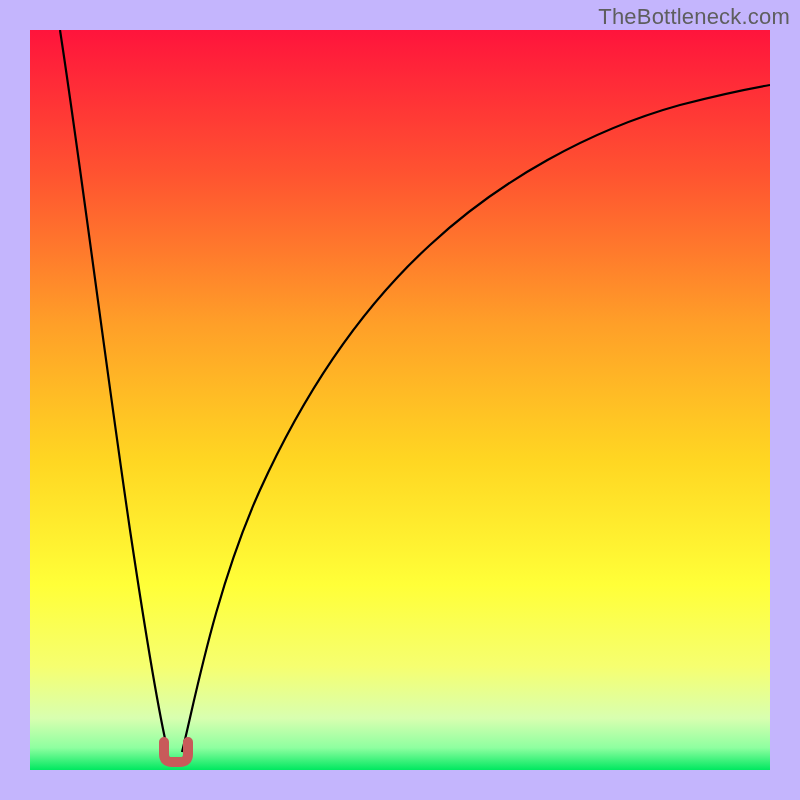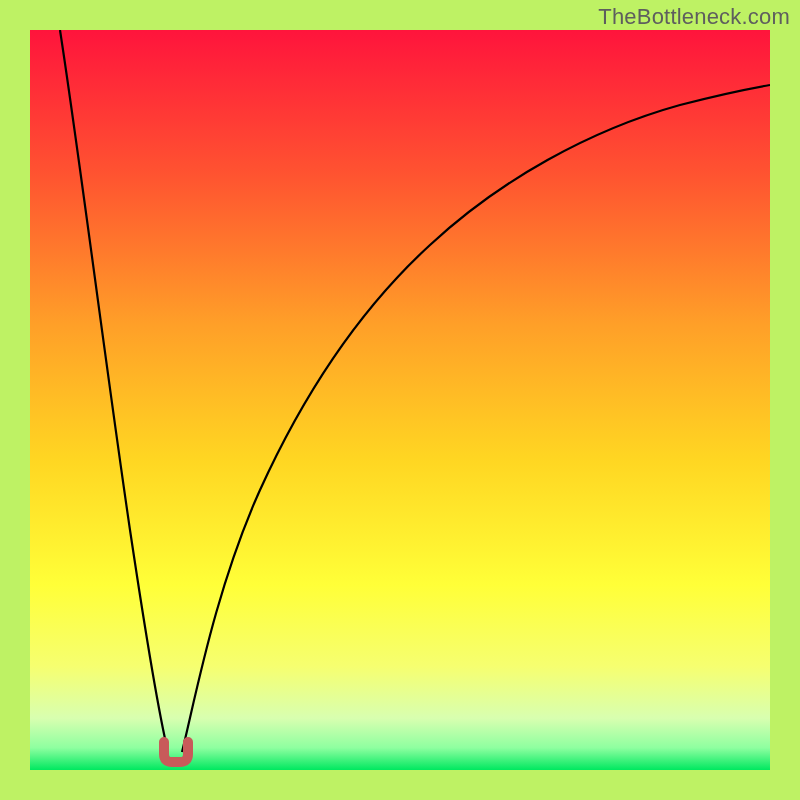--- a/index.html
+++ b/index.html
@@ -10,21 +10,21 @@
     overflow: hidden;
     background: #000;
     font-family: Arial, Helvetica, sans-serif;
   }
   .frame {
     position: absolute;
     left: 0;
     top: 0;
     width: 800px;
     height: 800px;
-    background: #bef264;
+    background: #c4b5fd;
   }
   .plot {
     position: absolute;
     left: 30px;
     top: 30px;
     width: 740px;
     height: 740px;
     overflow: hidden;
   }
   .watermark {

